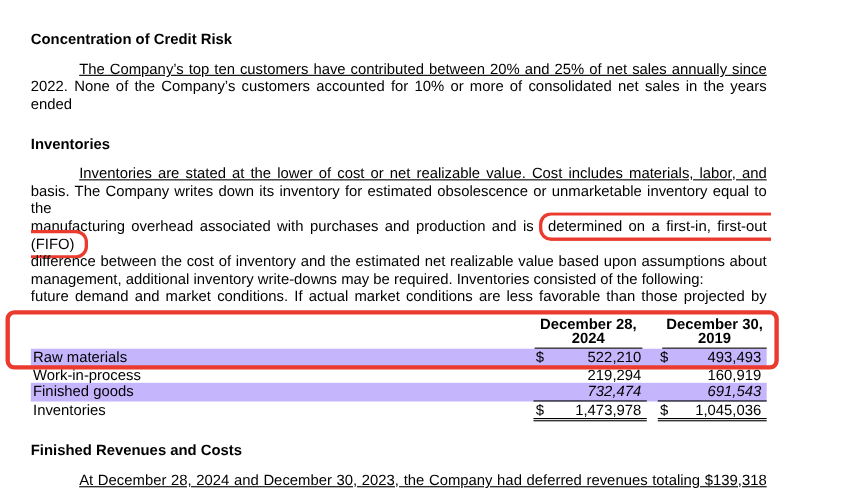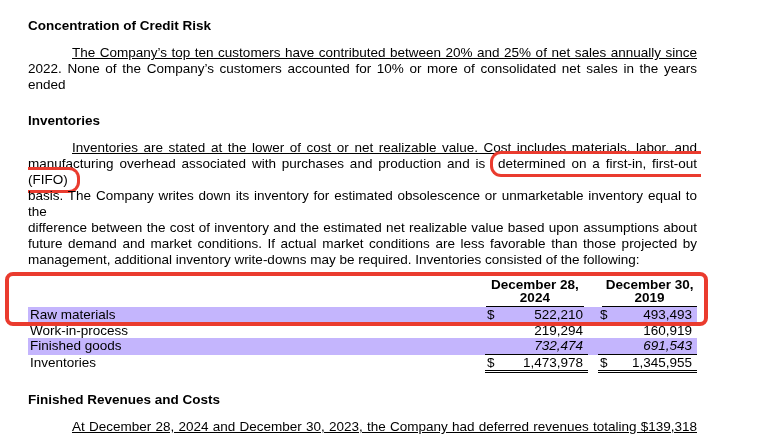--- a/index.html
+++ b/index.html
@@ -14,21 +14,21 @@
     position: relative;
     width: 766px;
     height: 444px;
     padding: 0 69px 0 28px;
   }
   .heading {
     font-weight: bold;
     font-size: 13.5px;
     line-height: 16px;
   }
-  .h1 { margin-top: 18px; }
+  .h1 { margin-top: 28px; }
   .h2 { margin-top: 20px; }
   .h3 { margin-top: 19px; }
   .para { margin-top: 11px; }
   .line {
     line-height: 16px;
     white-space: pre-wrap;
   }
   .j {
     text-align: justify;
     text-align-last: justify;
@@ -99,25 +99,25 @@
 
   <div class="heading h1">Concentration of Credit Risk</div>
   <div class="para">
     <div class="line j indent">The Company’s top ten customers have contributed between 20% and 25% of net sales annually since</div>
     <div class="line j">2022. None of the Company’s customers accounted for 10% or more of consolidated net sales in the years ended</div>
   </div>
 
   <div class="heading h2">Inventories</div>
   <div class="para">
     <div class="line j indent">Inventories are stated at the lower of cost or net realizable value. Cost includes materials, labor, and</div>
+    <div class="line j">basis. The Company writes down its inventory for estimated obsolescence or unmarketable inventory equal to the</div>
     <div class="line j"><span>manufacturing overhead associated with purchases and production and is </span><span class="ring"><span>determined on a first-in, first-out (FIFO)</span></span></div>
-    <div class="line j">basis. The Company writes down its inventory for estimated obsolescence or unmarketable inventory equal to the</div>
     <div class="line j">difference between the cost of inventory and the estimated net realizable value based upon assumptions about</div>
+    <div class="line last">management, additional inventory write-downs may be required. Inventories consisted of the following:</div>
     <div class="line j">future demand and market conditions. If actual market conditions are less favorable than those projected by</div>
-    <div class="line last">management, additional inventory write-downs may be required. Inventories consisted of the following:</div>
   </div>
 
   <div class="table-block">
     <div class="red-rect"></div>
 
     <div class="t-header">
       <div class="t-spacer"></div>
       <div class="t-colhead c1">
         <div>December 28,</div>
         <div>2024</div>
@@ -165,21 +165,21 @@
     </div>
 
     <div class="t-row">
       <div class="t-label">Inventories</div>
       <div class="t-amt c1 dblrule">
         <span class="cur">$</span>
         <span class="val">1,473,978</span>
       </div>
       <div class="t-amt c2 dblrule">
         <span class="cur">$</span>
-        <span class="val">1,345,955</span>
+        <span class="val">1,045,036</span>
       </div>
     </div>
   </div>
 
   <div class="heading h3">Finished Revenues and Costs</div>
   <div class="para">
     <div class="line j indent">At December 28, 2024 and December 30, 2023, the Company had deferred revenues totaling $139,318</div>
 
   </div>
 

